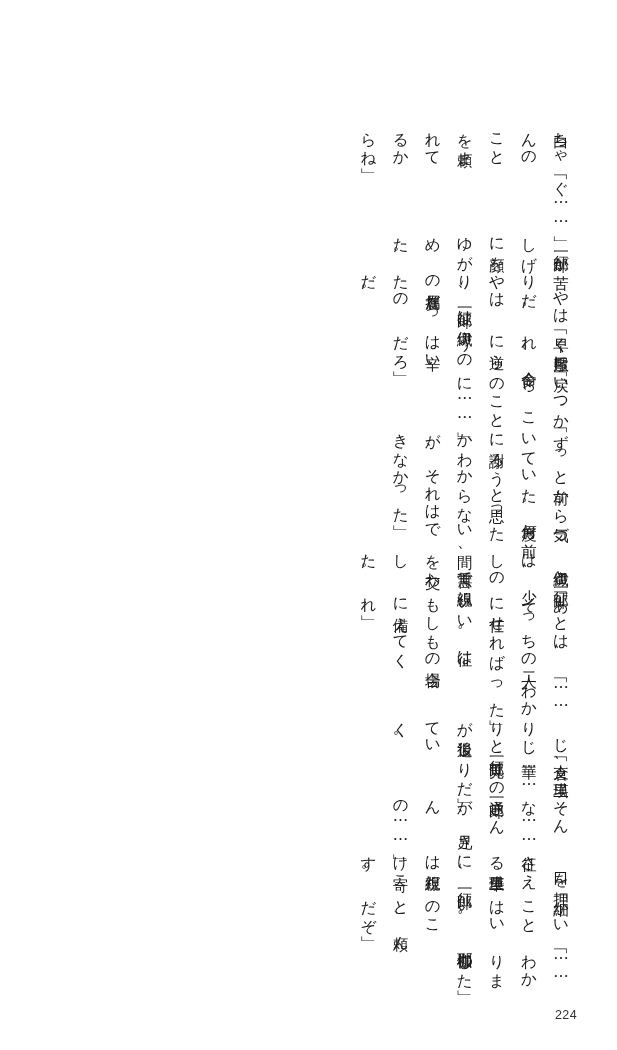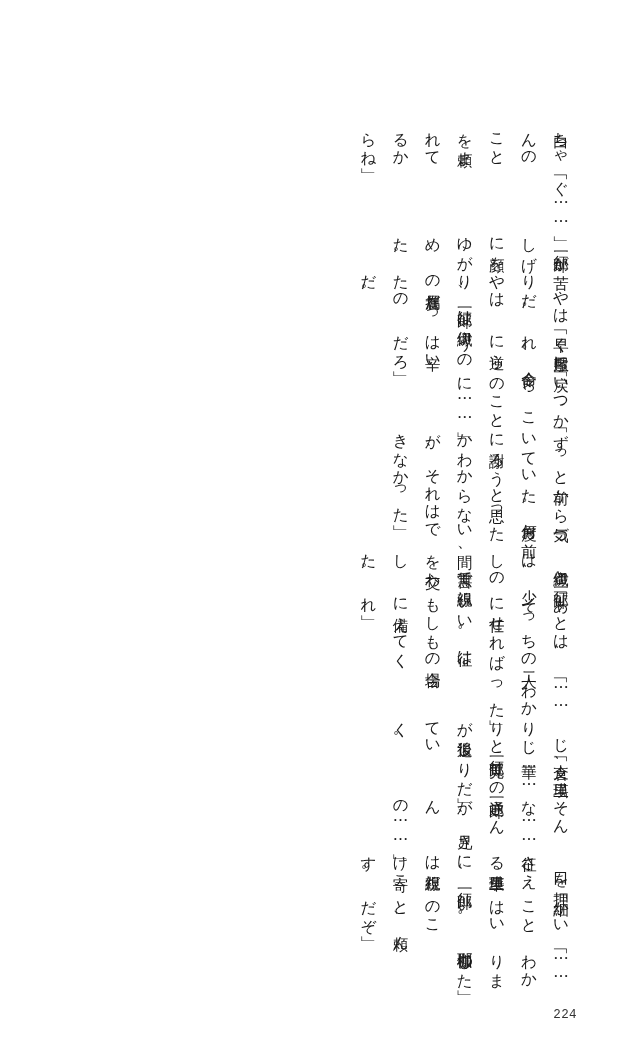--- a/index.html
+++ b/index.html
@@ -39,21 +39,21 @@
     margin: 0;
     padding: 0;
     text-align: left;
   }
   .page-number {
     position: absolute;
     right: 40px;
     bottom: 28px;
     font-size: 12.5px;
     color: #333333;
-    font-family: Liberation Mono, monospace;
+    font-family: Liberation Sans, sans-serif;
     letter-spacing: 0.4px;
   }
 </style>
 </head>
 <body>
 
 <div class="page">
 
   <div class="text-block">
     <p class="para">白ちゃんのことを頼まれてるからね」</p>

